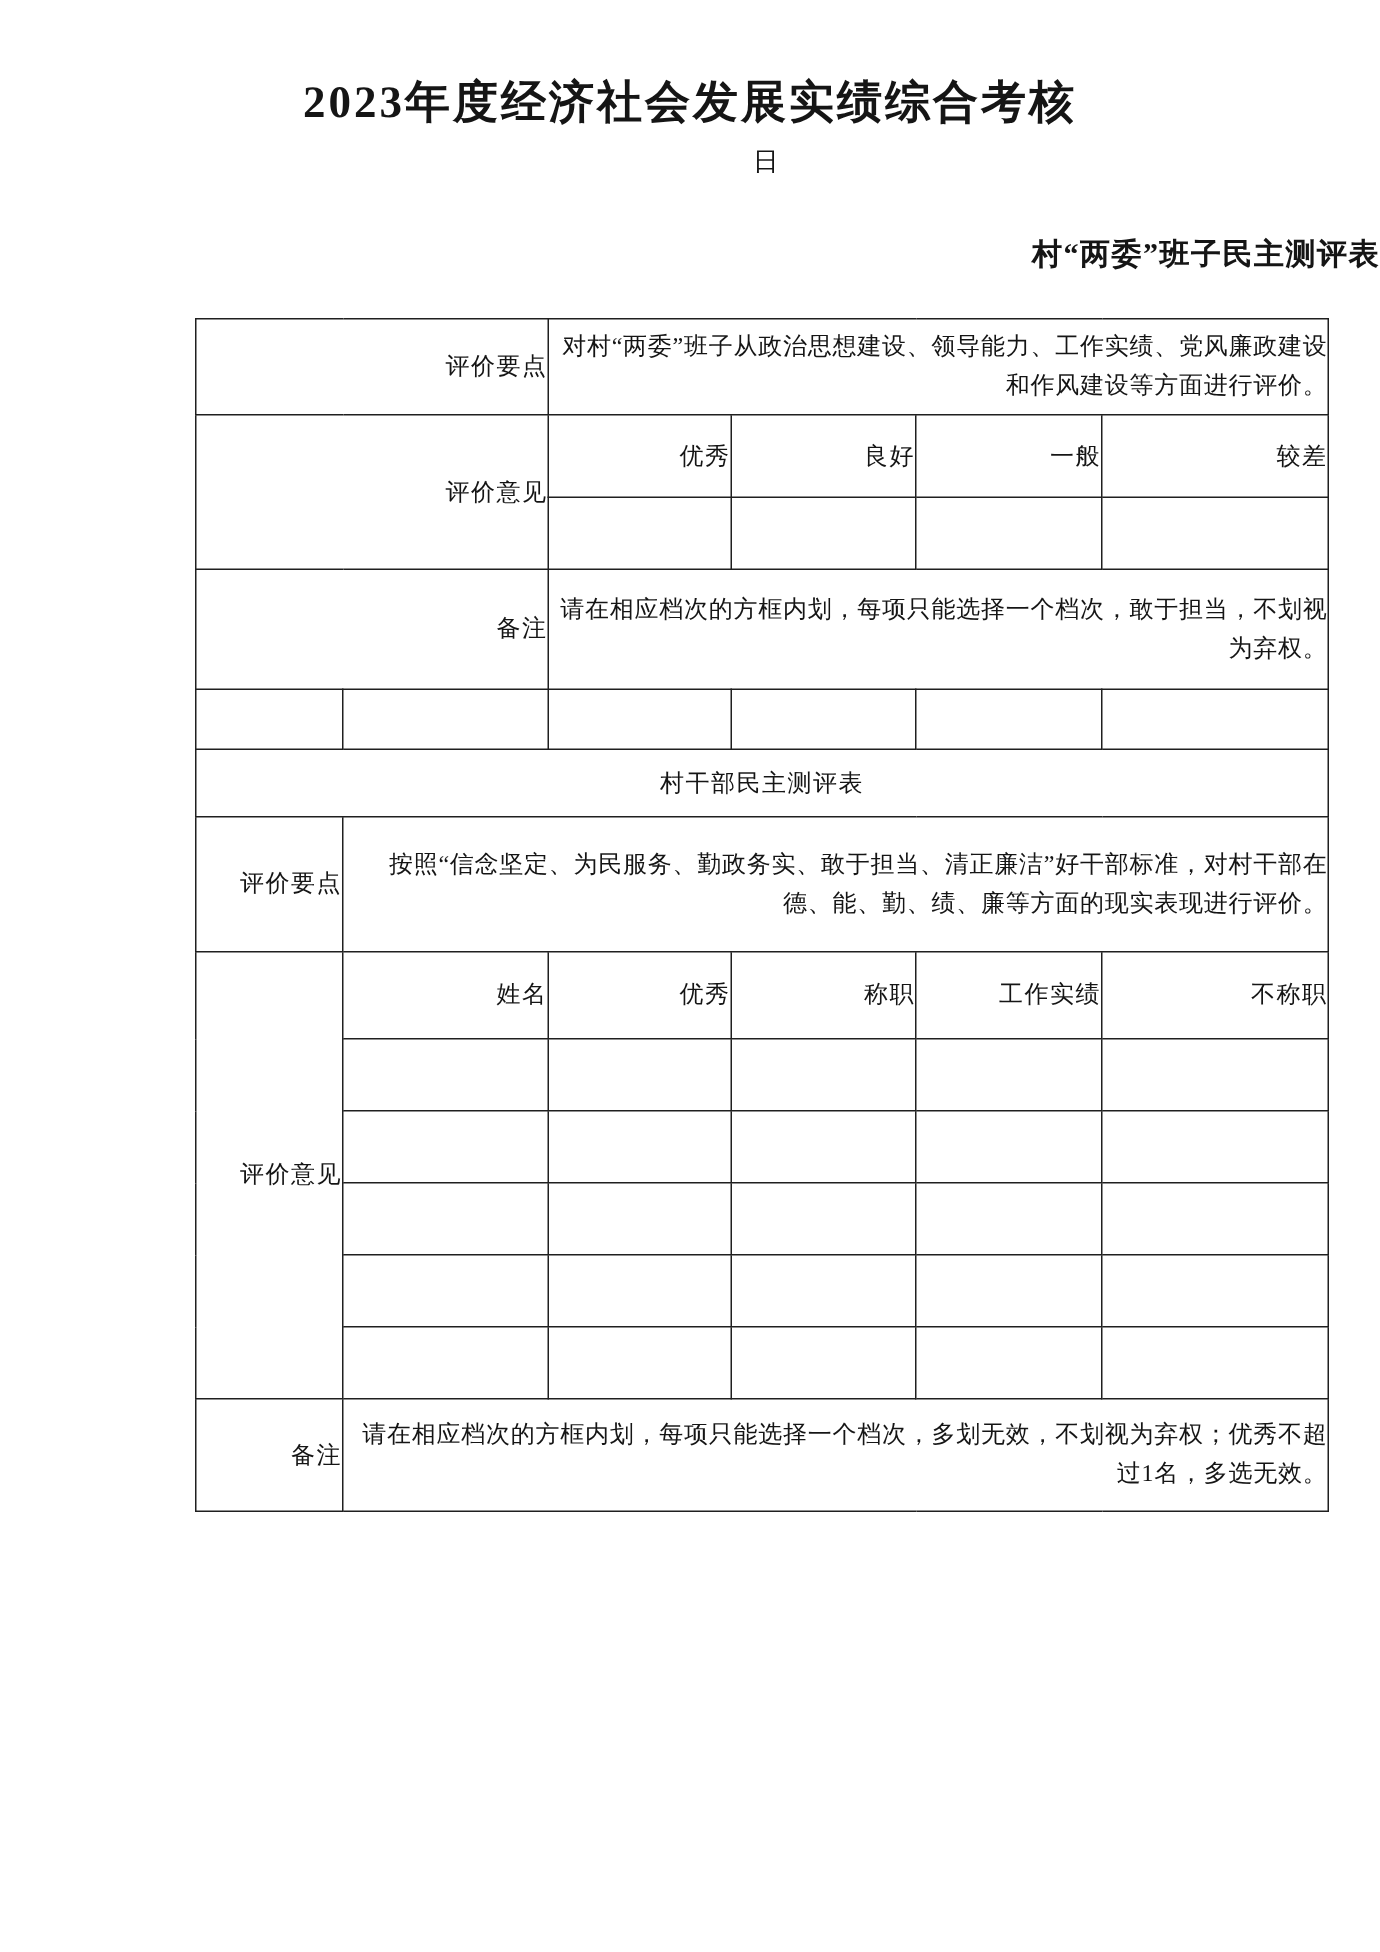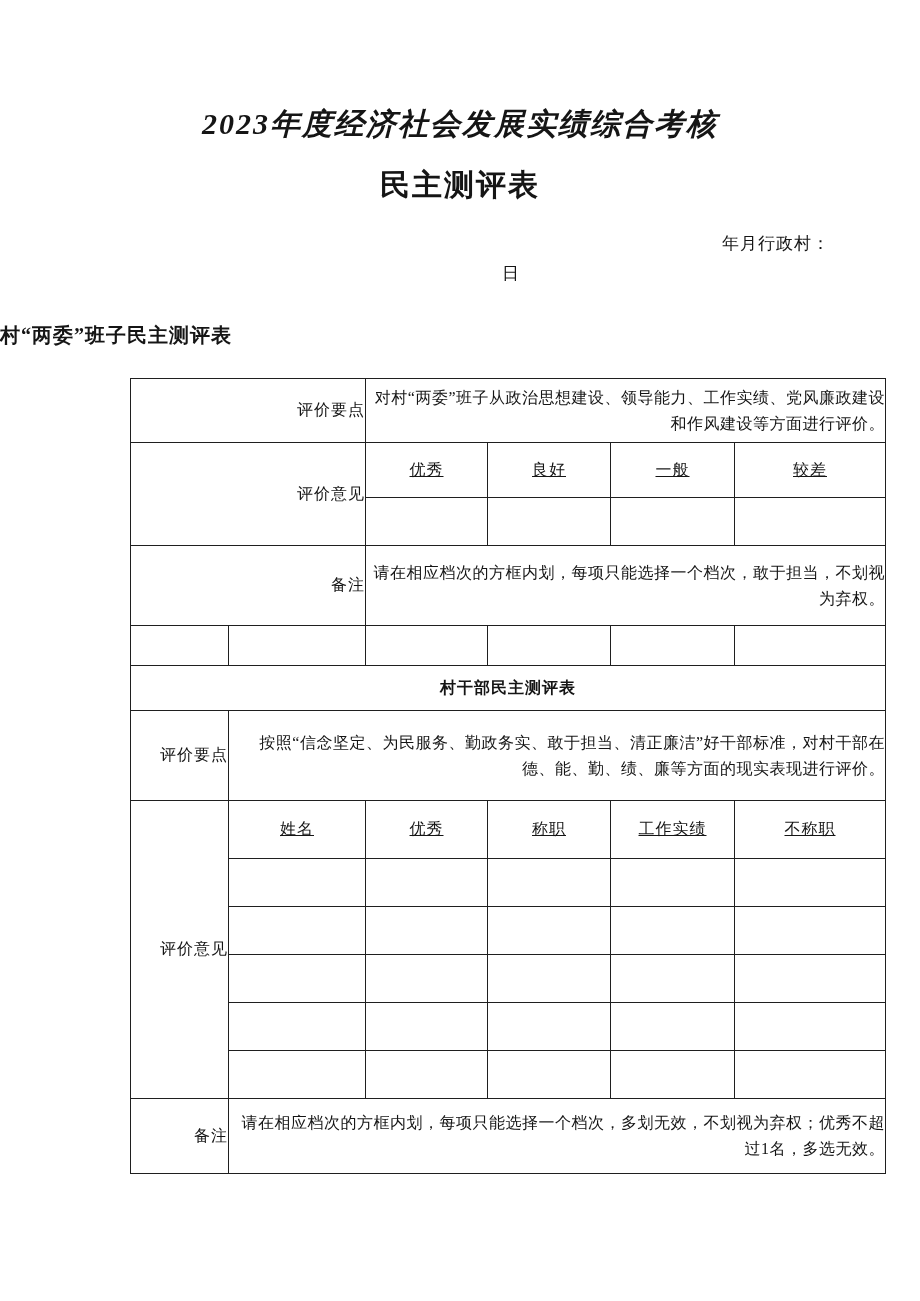--- a/index.html
+++ b/index.html
@@ -13,74 +13,72 @@
     color: #151515;
     overflow: hidden;
   }
   .doc-title {
     margin: 0;
     text-align: center;
     font-size: 30px;
     font-weight: 700;
     letter-spacing: 2px;
   }
-  .doc-title.line1 { padding-top: 104px; font-style: italic; }
+  .doc-title.line1 { padding-top: 48px; }
   .doc-title.line2 { margin-top: 20px; }
   .date-line {
     margin-top: 26px;
     padding-right: 90px;
     text-align: right;
     font-size: 17px;
     letter-spacing: 1px;
   }
   .day-line {
     margin-top: 7px;
     padding-left: 502px;
     font-size: 17px;
   }
   .section-heading {
     margin: 37px 0 0 0;
-    text-align: left;
+    text-align: right;
     font-size: 20px;
     font-weight: 700;
     letter-spacing: 1px;
   }
   table.eval {
     border-collapse: collapse;
     table-layout: fixed;
     margin: 29px 0 0 130px;
     width: 755px;
   }
   table.eval td {
     border: 1.5px solid #1f1f1f;
     font-size: 16px;
     vertical-align: middle;
     padding: 0;
     overflow: hidden;
   }
   td.label { text-align: right; letter-spacing: 1px; }
   td.text  { text-align: right; padding: 8px 10px; line-height: 1.62; letter-spacing: 0.5px; }
-  td.grade { text-align: center; letter-spacing: 1px; text-decoration: underline; }
+  td.grade { text-align: right; letter-spacing: 1px; }
   td.heading-cell {
     text-align: center;
-    font-weight: 700;
+    font-weight: 400;
     font-size: 20px;
     letter-spacing: 1px;
   }
   td.blank { background: #ffffff; }
 </style>
 </head>
 <body>
 
 <div class="page">
 
   <h1 class="doc-title line1">2023年度经济社会发展实绩综合考核</h1>
-  <h1 class="doc-title line2">民主测评表</h1>
 
-  <div class="date-line">年月行政村：</div>
   <div class="day-line">日</div>
 
   <h2 class="section-heading">村“两委”班子民主测评表</h2>
 
   <table class="eval">
     <colgroup>
       <col style="width:98px">
       <col style="width:137px">
       <col style="width:122px">
       <col style="width:123px">

